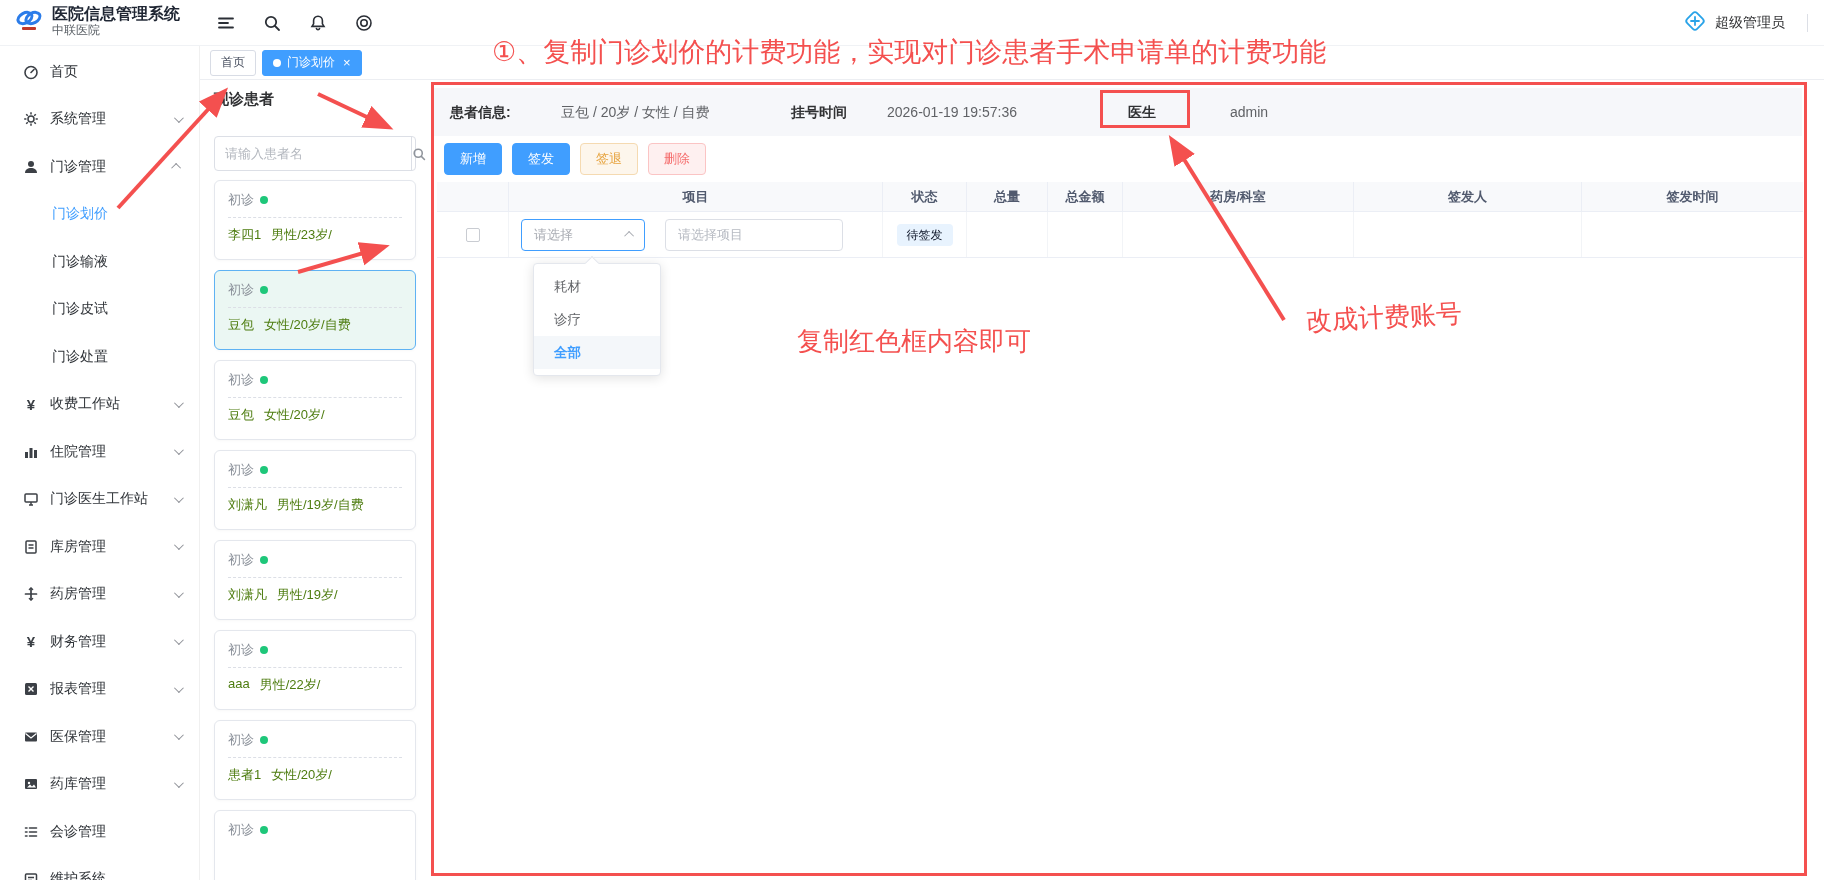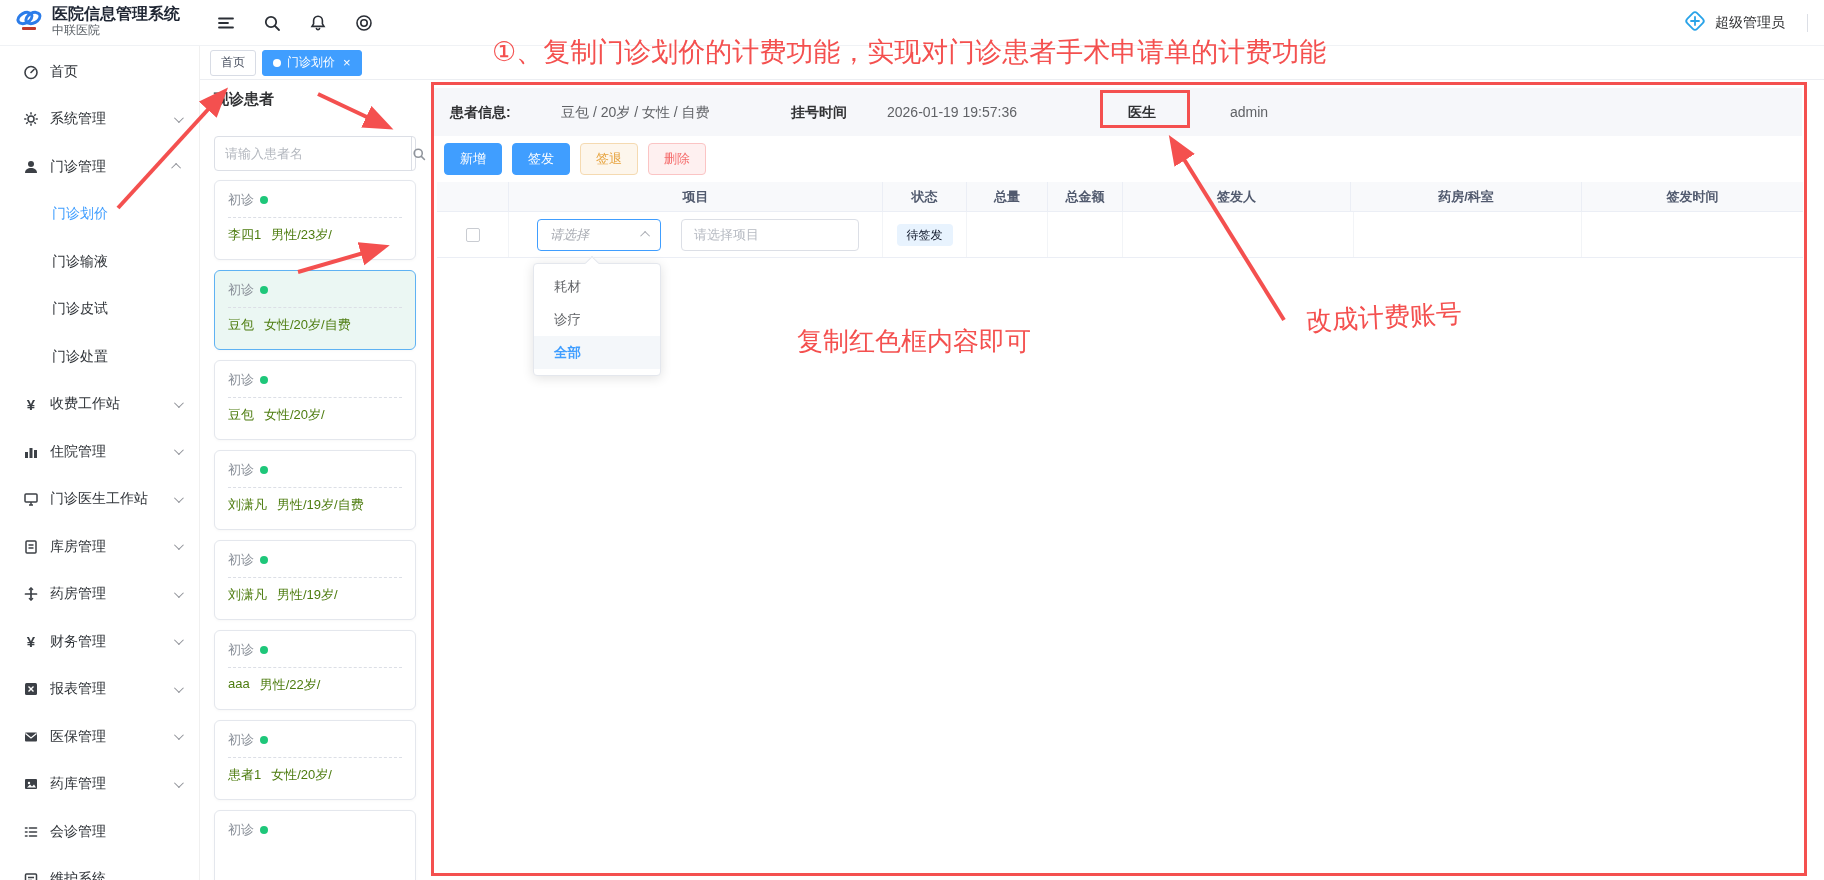--- a/index.html
+++ b/index.html
@@ -78,21 +78,21 @@
   .td:last-child { border-right:none; }
   .c0 { width:72px; justify-content:center; }
   .c1 { width:374px; }
   .c2 { width:84px; justify-content:center; }
   .c3 { width:81px; }
   .c4 { width:75px; }
   .c5 { width:231px; }
   .c6 { width:228px; }
   .c7 { flex:1; }
   .checkbox { width:14px; height:14px; border:1px solid #c9ccd2; border-radius:2px; background:#fff; cursor:pointer; }
-  .sel { margin-left:28px; width:124px; height:32px; border:1px solid #409EFF; border-radius:4px; display:flex; align-items:center; padding:0 10px 0 12px; cursor:pointer; background:#fff;font-style:italic; }
+  .sel { margin-left:12px; width:124px; height:32px; border:1px solid #409EFF; border-radius:4px; display:flex; align-items:center; padding:0 10px 0 12px; cursor:pointer; background:#fff; }
   .sel .ph { flex:1; font-size:13px; color:#a8abb2; }
   .sel .chev { border-color:#a8abb2; }
   .itm-input { margin-left:20px; width:178px; height:32px; border:1px solid #dcdfe6; border-radius:4px; padding:0 12px; font-size:13px; color:#606266; outline:none; }
   .itm-input::placeholder { color:#b6bac2; }
   .badge { padding:5px 10px; background:#e8f3fe; color:#0f172a; border-radius:4px; font-size:12px; line-height:1; }
 
   .dropdown { position:absolute; left:103px; top:183px; width:128px; background:#fff; border:1px solid #e4e7ed; border-radius:4px; box-shadow:0 2px 12px rgba(0,0,0,.12); padding:6px 0; z-index:25; }
   .dropdown .notch { position:absolute; left:53px; top:-6px; width:10px; height:10px; background:#fff; border-left:1px solid #e4e7ed; border-top:1px solid #e4e7ed; transform:rotate(45deg); }
   .opt { height:33px; line-height:33px; padding-left:20px; font-size:13.5px; color:#606266; cursor:pointer; }
   .opt.sel-opt { color:#409EFF; background:#f4f7fa; font-weight:bold; }
@@ -432,22 +432,22 @@
       <div class="btn danger">删除</div>
     </div>
 
     <div class="table">
       <div class="thead">
         <div class="th c0"></div>
         <div class="th c1">项目</div>
         <div class="th c2">状态</div>
         <div class="th c3">总量</div>
         <div class="th c4">总金额</div>
+        <div class="th c5">药房/科室</div>
         <div class="th c6">签发人</div>
-        <div class="th c5">药房/科室</div>
         <div class="th c7">签发时间</div>
       </div>
       <div class="trow">
         <div class="td c0">
             <span class="checkbox"></span>
           </div>
         <div class="td c1">
           <div class="sel">
             <span class="ph">请选择</span>
             <span class="chev chev-up"></span>

